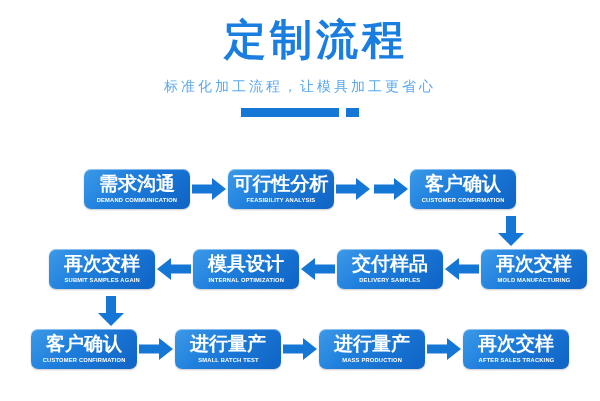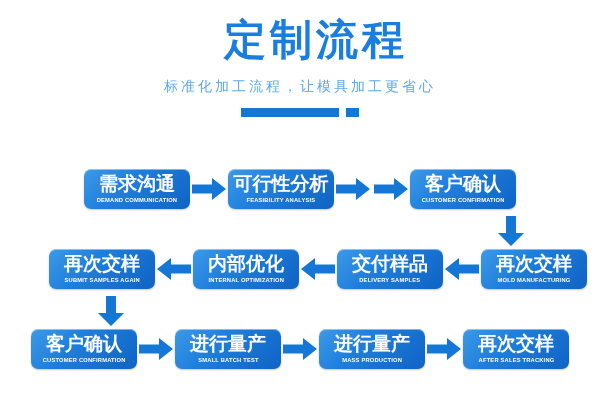--- a/index.html
+++ b/index.html
@@ -203,21 +203,21 @@
       <span class="en">SUBMIT SAMPLES AGAIN</span>
     </div>
 
     <div class="arrow-h">
       <svg width="34" height="22" viewBox="0 0 34 22">
           <polygon points="34,6.5 14,6.5 14,0 0,11 14,22 14,15.5 34,15.5" fill="#1477d6"></polygon>
         </svg>
     </div>
 
     <div class="node">
-      <span class="cn">内部优化</span>
+      <span class="cn">模具设计</span>
       <span class="en">INTERNAL OPTIMIZATION</span>
     </div>
 
     <div class="arrow-h">
       <svg width="34" height="22" viewBox="0 0 34 22">
           <polygon points="34,6.5 14,6.5 14,0 0,11 14,22 14,15.5 34,15.5" fill="#1477d6"></polygon>
         </svg>
     </div>
 
     <div class="node">

